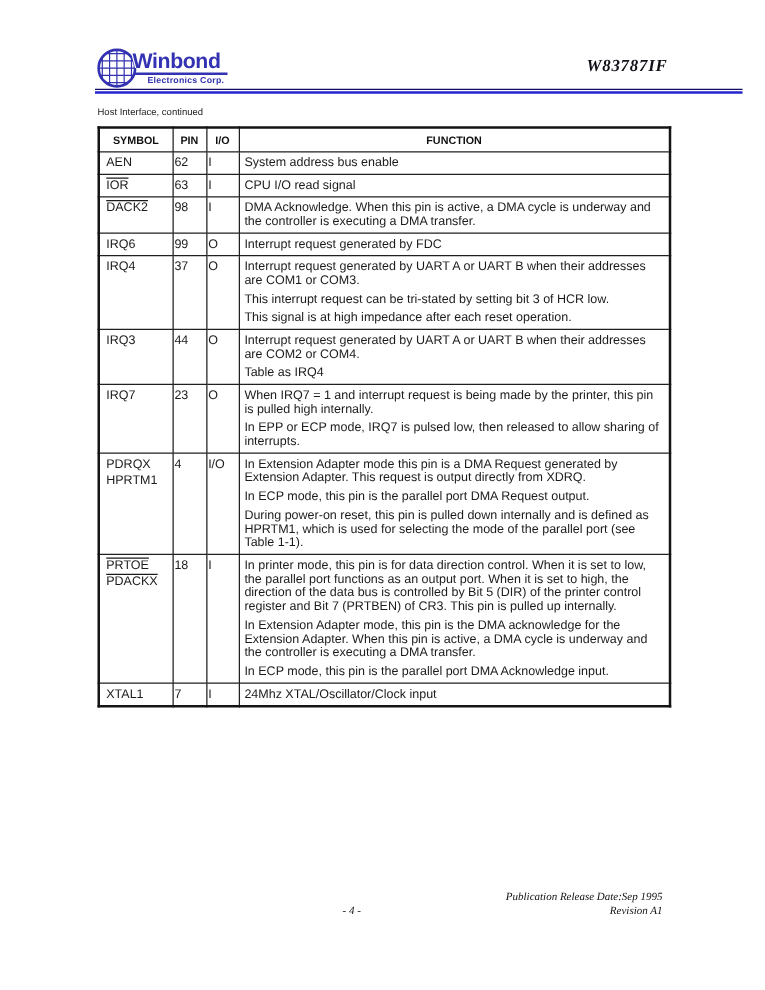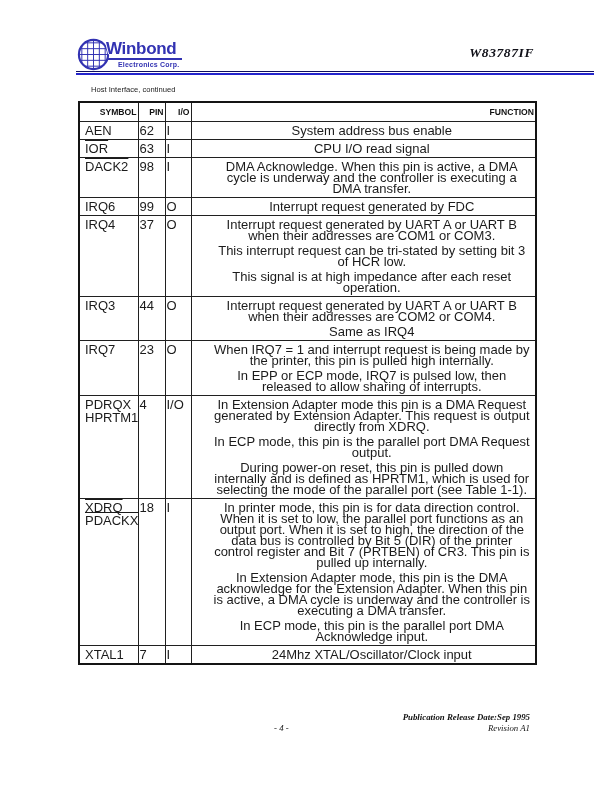--- a/index.html
+++ b/index.html
@@ -29,32 +29,32 @@
     position: absolute; top: 45px; right: 78px;
     font-family: "Liberation Serif", serif; font-style: italic; font-weight: bold;
     font-size: 13.5px; letter-spacing: 0.6px; color: #101018;
   }
 
   .header-rule { position: absolute; top: 71px; left: 76px; width: 518px; }
   .hr-dark { height: 1px; background: #0e0e5e; }
   .hr-gap  { height: 1px; background: transparent; }
   .hr-blue { height: 2px; background: var(--rule-blue, #2424cc); }
 
-  .section-label { position: absolute; left: 91px; top: 85px; font-size: 7.6px; color: #222; }
+  .section-label { position: absolute; left: 78px; top: 85px; font-size: 7.6px; color: #222; }
 
   
   .table-wrap { position: absolute; left: 78px; top: 101px; }
   table { border-collapse: collapse; table-layout: fixed; width: 457px; background: transparent; }
   table { border: 2px solid #141414; }
   th, td { border: 1px solid #202020; }
-  th { font-size: 8.6px; font-weight: bold; text-align: right; padding: 4px 1px; color: #111; }
-  td { vertical-align: top; font-size: 13px; line-height: 11px; padding: 2.5px 4px 3.5px; color: #1b1b1b; }
+  th { font-size: 8.6px; font-weight: bold; text-align: center; padding: 4px 1px; color: #111; }
+  td { vertical-align: top; font-size: 10px; line-height: 11px; padding: 2.5px 4px 3.5px; color: #1b1b1b; }
   td.c-sym { padding-left: 5px; }
   td.c-pin, td.c-io { text-align: left; padding-left: 1px; padding-right: 1px; }
-  td.c-fn { padding-left: 22px; padding-right: 5px; text-align: center; }
+  td.c-fn { padding-left: 4px; padding-right: 5px; }
   td.c-fn p { margin: 0; }
   td.c-fn p + p { margin-top: 4px; }
   .sym { display: inline-block; }
   .sym-line + .sym-line { margin-top: 2.5px; }
   .sym.ov { text-decoration: overline; }
 
   
   .watermark {
     position: absolute; left: 146px; top: 354px; z-index: 3;
     font-size: 56px; font-weight: bold; letter-spacing: 3px; line-height: 62px;
@@ -62,21 +62,21 @@
     pointer-events: none; white-space: nowrap;
     font-family: sans-serif;
   }
 
   
   .footer {
     position: absolute; left: 78px; top: 712px; width: 452px;
     font-family: "Liberation Serif", serif; font-style: italic;
     font-size: 8.8px; line-height: 10.5px; color: #121212;
   }
-  .footer-release { text-align: right; font-weight: bold; }
+  .footer-release { text-align: right; }
   .footer-line2 { position: relative; text-align: right; }
   .footer-page { position: absolute; left: 196px; top: 0; }
 </style>
 </head>
 <body>
 
 <div class="page">
 
   <div class="logo">
     <svg class="globe" viewBox="0 0 36 36" aria-hidden="true">
@@ -178,21 +178,21 @@
             </td>
           </tr>
           <tr>
             <td class="c-sym">
               <div class="sym-line"><span class="sym">IRQ3</span></div>
             </td>
             <td class="c-pin">44</td>
             <td class="c-io">O</td>
             <td class="c-fn">
               <p>Interrupt request generated by UART A or UART B when their addresses are COM2 or COM4.</p>
-              <p>Same as IRQ4</p>
+              <p>Table as IRQ4</p>
             </td>
           </tr>
           <tr>
             <td class="c-sym">
               <div class="sym-line"><span class="sym">IRQ7</span></div>
             </td>
             <td class="c-pin">23</td>
             <td class="c-io">O</td>
             <td class="c-fn">
               <p>When IRQ7 = 1 and interrupt request is being made by the printer, this pin is pulled high internally.</p>
@@ -207,21 +207,21 @@
             <td class="c-pin">4</td>
             <td class="c-io">I/O</td>
             <td class="c-fn">
               <p>In Extension Adapter mode  this pin is a DMA Request generated by Extension Adapter. This request is output directly from XDRQ.</p>
               <p>In ECP mode, this pin is the parallel port DMA Request output.</p>
               <p>During power-on reset, this pin is pulled down internally and is defined as HPRTM1, which is used for selecting the mode of the parallel port (see Table 1-1).</p>
             </td>
           </tr>
           <tr>
             <td class="c-sym">
-              <div class="sym-line"><span class="sym ov">XDRQ</span></div>
+              <div class="sym-line"><span class="sym ov">PRTOE</span></div>
               <div class="sym-line"><span class="sym ov">PDACKX</span></div>
             </td>
             <td class="c-pin">18</td>
             <td class="c-io">I</td>
             <td class="c-fn">
               <p>In printer mode, this pin is for data direction control. When it is set to low, the parallel port functions as an output port. When it is set to high, the direction of the data bus is controlled by Bit 5 (DIR) of the printer control register and Bit 7 (PRTBEN) of CR3. This pin is pulled up internally.</p>
               <p>In Extension Adapter mode, this pin is the DMA acknowledge for the Extension Adapter. When this pin is active, a DMA cycle is underway and the controller is executing a DMA transfer.</p>
               <p>In ECP mode, this pin is the parallel port DMA Acknowledge input.</p>
             </td>
           </tr>

